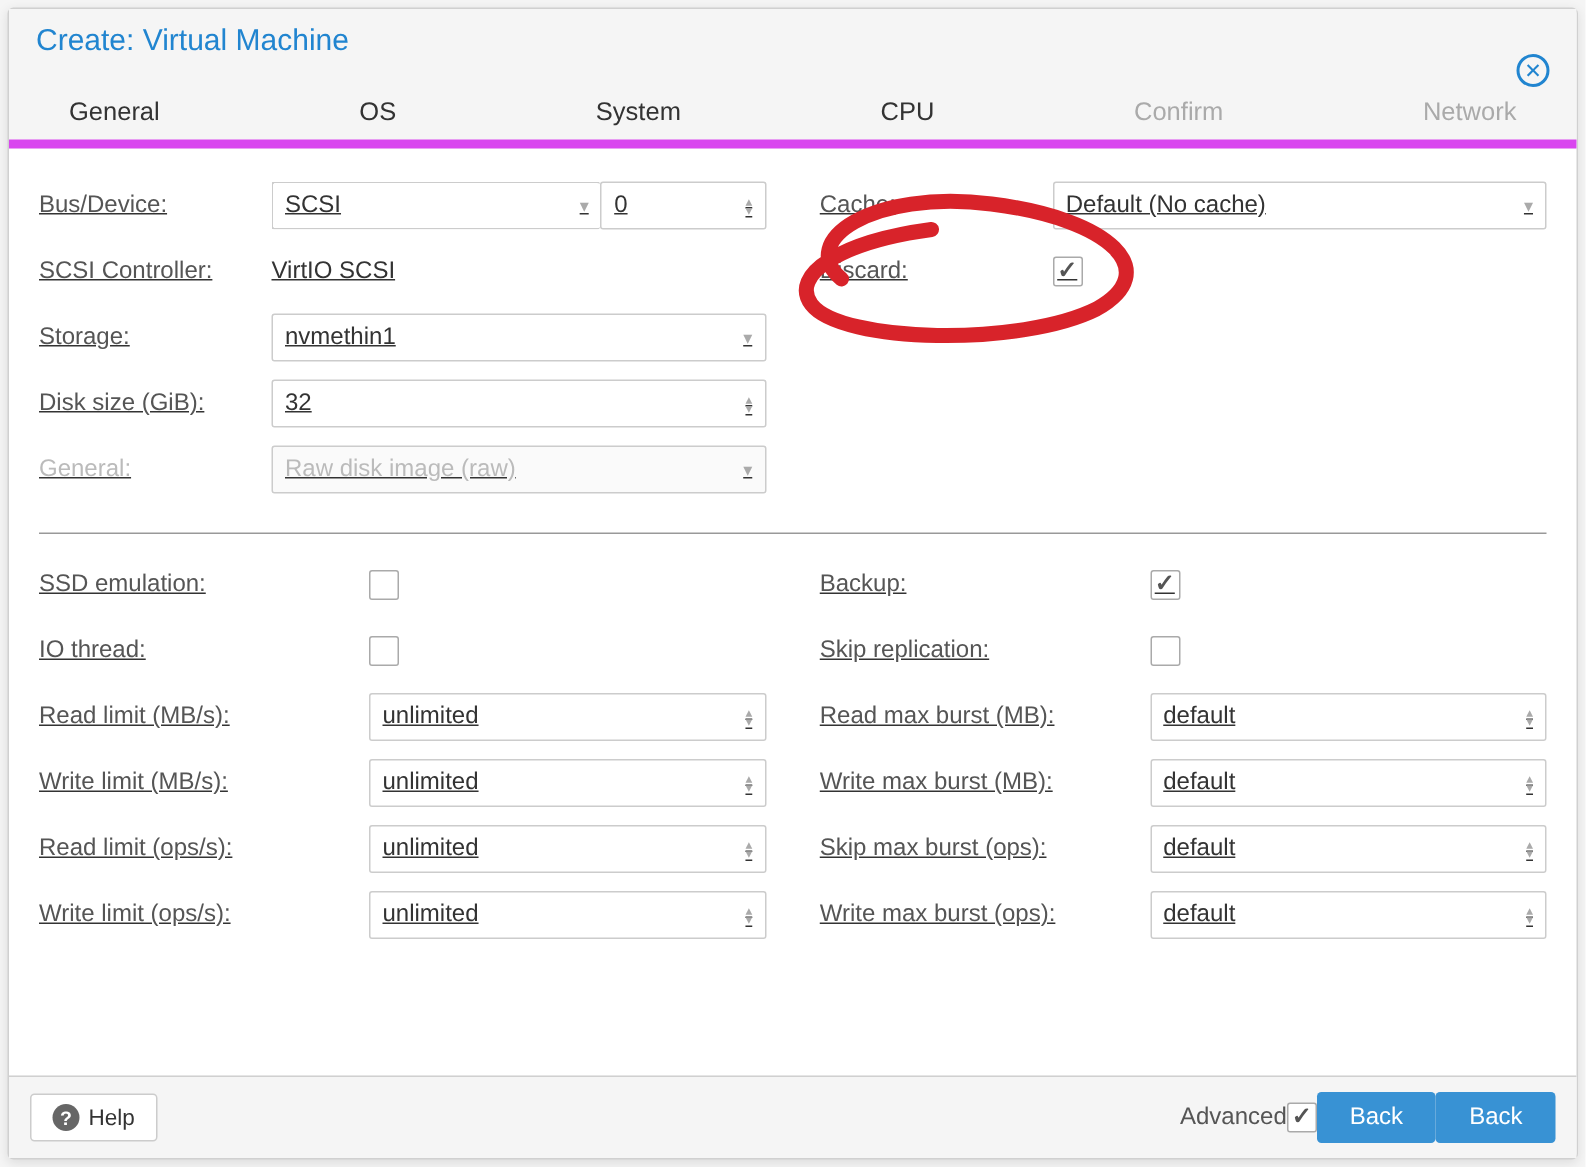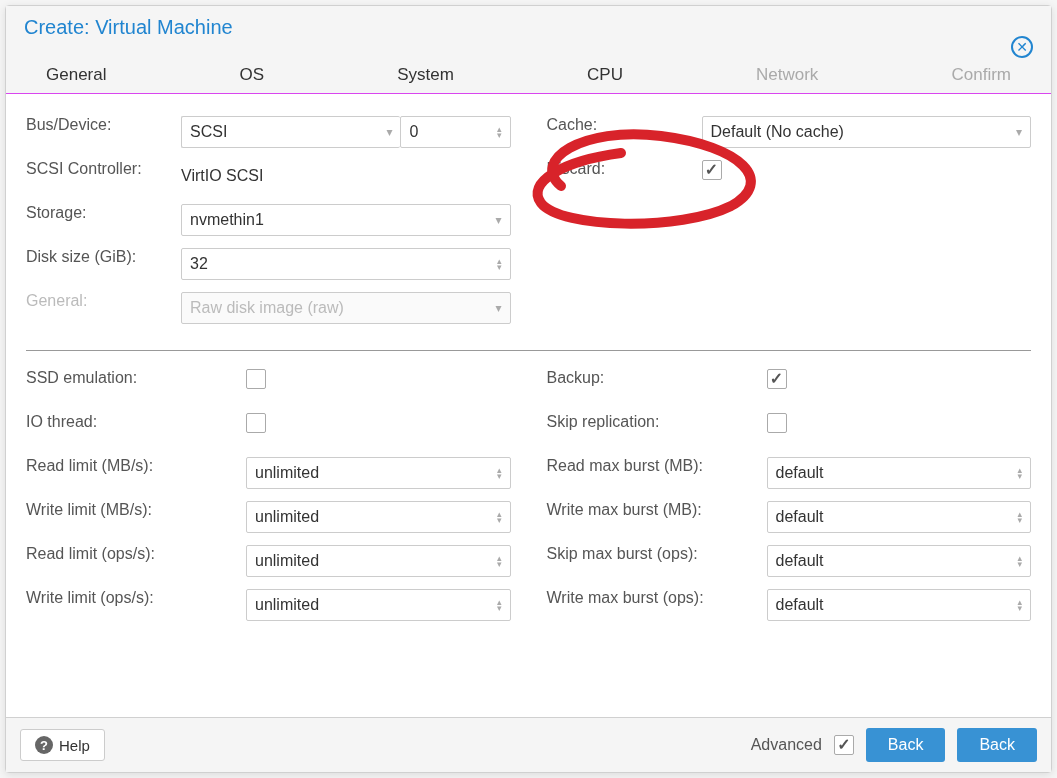--- a/index.html
+++ b/index.html
@@ -1,68 +1,68 @@
 <!DOCTYPE html>
 <html><head>
 <meta charset="utf-8">
 <style>
 * { box-sizing: border-box; margin: 0; padding: 0; }
 body { font-family: "Helvetica Neue", Arial, sans-serif; font-size: 15px; color: #333; background: #f5f5f5; width: 1057px; height: 778px; overflow: hidden; }
 .window { background: #fff; border: 1px solid #d0d0d0; border-radius: 4px; width: 1047px; height: 768px; margin: 5px; box-shadow: 0 2px 8px rgba(0,0,0,0.1); display: flex; flex-direction: column; position: relative; }
-.header { padding: 10px 18px 0 18px; background: #f5f5f5; border-bottom: 1px solid #d946ef; }
+.header { padding: 10px 18px 0 18px; background: #f5f5f5; border-bottom: 6px solid #d946ef; }
 .title { color: #2185d0; font-size: 20px; font-weight: 400; }
 .close-btn { position: absolute; top: 30px; right: 18px; width: 22px; height: 22px; border: 2px solid #2185d0; border-radius: 50%; display: flex; align-items: center; justify-content: center; cursor: pointer; color: #2185d0; font-size: 14px; }
 .tabs { display: flex; gap: 0; margin-top: 18px; justify-content: space-between; }
 .tab { padding: 8px 22px; font-size: 17px; color: #333; cursor: pointer; border-radius: 4px 4px 0 0; }
 .tab.active { background: #3892d4; color: #fff; }
 .tab.disabled { color: #aaa; cursor: default; }
 .body { flex: 1; padding: 22px 20px 0 20px; display: flex; flex-direction: column; }
 .row-group { display: flex; gap: 36px; }
 .col { flex: 1; }
-.field-row { display: flex; margin-bottom: 12px; min-height: 32px; }
+.field-row { display: flex; align-items: center; margin-bottom: 12px; min-height: 32px; text-decoration: underline; }
 .field-label { width: 155px; color: #555; font-size: 16px; }
 .field-label.disabled { color: #bbb; }
 .field-label-wide { width: 220px; color: #555; font-size: 16px; }
 .field-input { flex: 1; height: 32px; border: 1px solid #ccc; border-radius: 2px; padding: 0 8px; font-size: 16px; background: #fff; display: flex; align-items: center; justify-content: space-between; cursor: pointer; }
 .field-input.disabled { color: #bbb; background: #fafafa; cursor: default; }
 .field-text { flex: 1; height: 32px; display: flex; align-items: center; font-size: 16px; color: #333; }
 .split-input { display: flex; gap: 0; flex: 1; }
 .split-input .field-input:first-child { flex: 2.2; border-right: none; }
 .split-input .field-input:last-child { flex: 1; }
 .chevron { color: #aaa; font-size: 12px; line-height: 1; }
 .spinner { color: #aaa; font-size: 9px; line-height: 0.7; display: flex; flex-direction: column; }
 .checkbox { width: 20px; height: 20px; border: 1px solid #aaa; border-radius: 2px; display: flex; align-items: center; justify-content: center; cursor: pointer; background: #fff; }
 .checkbox.checked::after { content: "✓"; color: #555; font-size: 16px; line-height: 1; font-weight: bold; }
 .hr { border: none; border-top: 1px solid #999; margin: 14px 0 18px 0; }
 .footer { border-top: 1px solid #d0d0d0; padding: 10px 14px; display: flex; align-items: center; justify-content: space-between; background: #f5f5f5; }
 .help-btn { border: 1px solid #ccc; background: #fff; padding: 6px 14px; border-radius: 3px; cursor: pointer; display: flex; align-items: center; gap: 6px; font-size: 15px; color: #333; }
 .help-icon { width: 18px; height: 18px; border-radius: 50%; background: #666; color: #fff; font-size: 13px; font-weight: bold; display: flex; align-items: center; justify-content: center; }
-.footer-right { display: flex; align-items: center; gap: 12px; }
+.footer-right { display: flex; align-items: center; }
 .adv-label { color: #555; font-size: 16px; }
 .btn { background: #3892d4; color: #fff; border: none; padding: 8px 22px; border-radius: 3px; font-size: 16px; cursor: pointer; }
 .annotation { position: absolute; pointer-events: none; }
 svg.annot { overflow: visible; }
 </style>
 </head>
 <body>
 
 <div class="window">
 
   <div class="header">
     <div class="title">Create: Virtual Machine</div>
     <div class="close-btn">
       <span>✕</span>
     </div>
     <div class="tabs" id="tabs">
         <div class="tab">General</div>
         <div class="tab">OS</div>
         <div class="tab">System</div>
         <div class="tab">CPU</div>
+        <div class="tab disabled">Confirm</div>
         <div class="tab disabled">Network</div>
-        <div class="tab disabled">Confirm</div>
       </div>
   </div>
 
   <div class="body">
     <div class="row-group">
       <div class="col">
 
         <div class="field-row">
           <div class="field-label">Bus/Device:</div>
           <div class="split-input">

